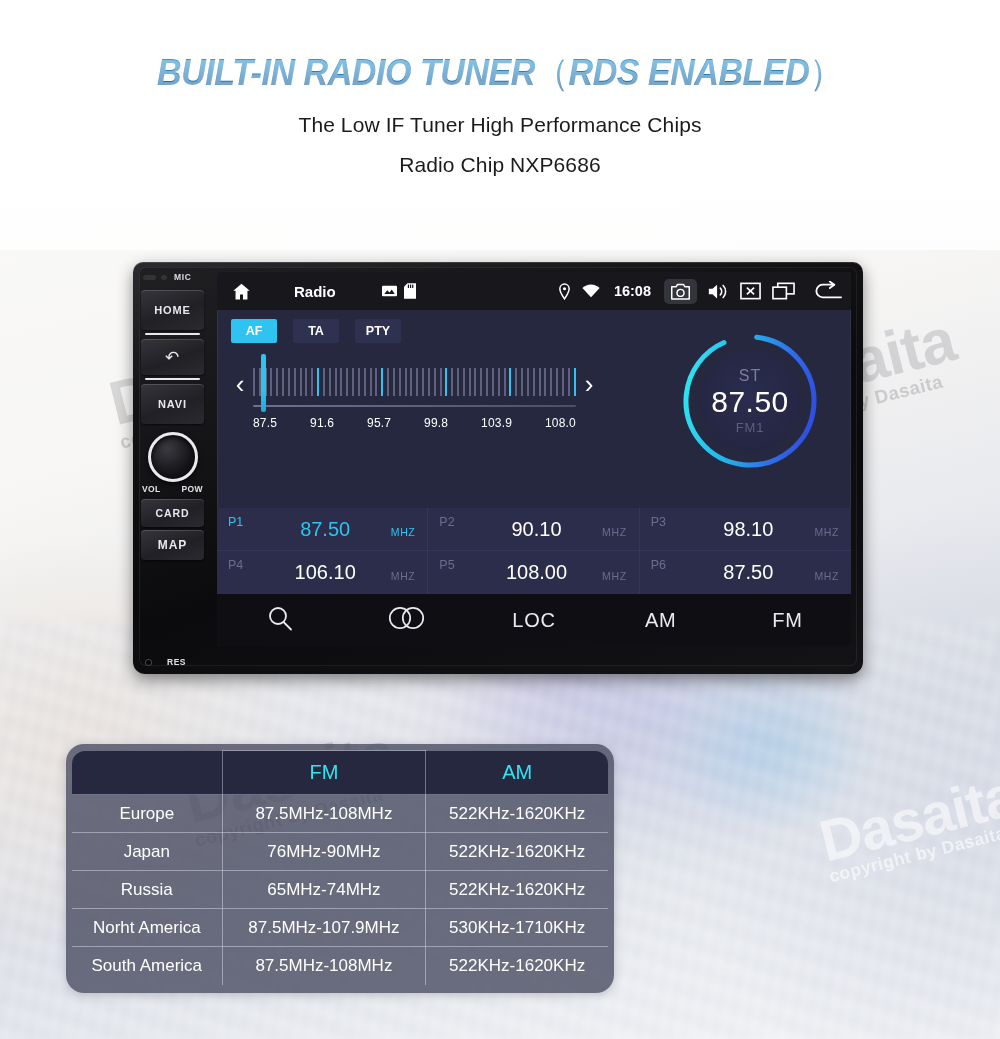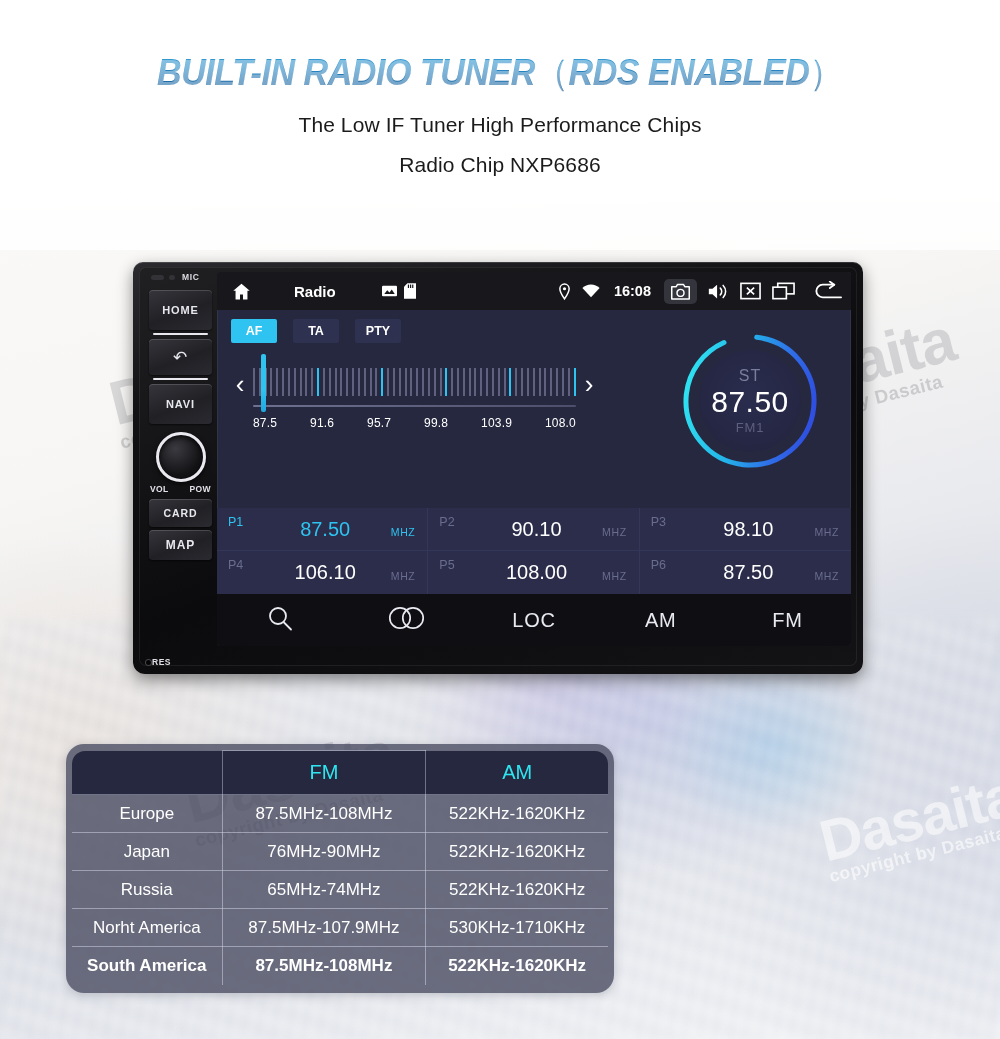--- a/index.html
+++ b/index.html
@@ -87,21 +87,21 @@
     padding: 6px;
   }
   #bezel-inner {
     position: absolute; inset: 5px 6px 8px 6px;
     border-radius: 7px;
     background: linear-gradient(160deg, #202023, #0b0b0d 55%, #131315);
     box-shadow: inset 0 0 0 1px rgba(255,255,255,.07);
   }
 
   
-  #left-panel { position: absolute; left: 16px; top: 8px; width: 63px; bottom: 28px; }
+  #left-panel { position: absolute; left: 8px; top: 8px; width: 63px; bottom: 28px; }
   #mic-row {
     display: flex; align-items: center; gap: 5px;
     height: 14px; padding-left: 2px;
   }
   .mic-slot { width: 13px; height: 5px; border-radius: 3px; background: #333337; }
   .mic-slot.small { width: 6px; }
   #mic-label { font-size: 8.5px; font-weight: 700; color: #dcdce2; letter-spacing: .6px; margin-left: 2px; }
   .hw-btn {
     width: 100%;
     background: linear-gradient(160deg, #35353b, #202025 55%, #2a2a30);
@@ -123,21 +123,21 @@
     box-shadow: 0 2px 5px rgba(0,0,0,.7), inset 0 2px 5px rgba(0,0,0,.8);
   }
   #knob-labels {
     display: flex; justify-content: space-between;
     padding: 2px 1px 0; font-size: 8.5px; font-weight: 700; color: #e2e2e8; letter-spacing: .4px;
   }
   #btn-card { height: 28px; margin-top: 5px; font-size: 10.5px; }
   #btn-map  { height: 30px; margin-top: 3px; font-size: 12px; }
   #res-row {
     position: absolute; left: 12px; bottom: 7px;
-    display: flex; align-items: center; gap: 0;
+    display: flex; align-items: center; gap: 15px;
   }
   #res-hole { width: 7px; height: 7px; border-radius: 50%; background: #050506; box-shadow: inset 0 0 0 1px #45454b; }
   #res-label { font-size: 8.5px; font-weight: 700; color: #e0e0e6; letter-spacing: .5px; }
 
   
   #screen {
     position: absolute;
     left: 84px; top: 10px; right: 12px; bottom: 28px;
     background: #262840;
     border-radius: 3px;
@@ -270,21 +270,21 @@
     text-align: center;
     color: #2ee6f0;
     font-size: 20px;
     font-weight: 400;
     height: 44px;
   }
   #band-table thead th:first-child { border-left: none; border-top: none; background: #262840; border-radius: 13px 0 0 0; }
   #band-table thead th:last-child { border-right: none; border-top: none; border-radius: 0 13px 0 0; }
   #band-table tbody td:first-child { border-left: none; }
   #band-table tbody td:last-child { border-right: none; }
-  #band-table tbody tr:last-child td { border-bottom: none; font-weight: bold; }
+  #band-table tbody tr:last-child td { border-bottom: none; }
   .col-region { width: 28%; }
   .col-fm { width: 38%; }
   .col-am { width: 34%; }
 </style>
 </head>
 <body>
 
 <div id="bg-photo"></div>
 <div id="bg-top-white"></div>
 

